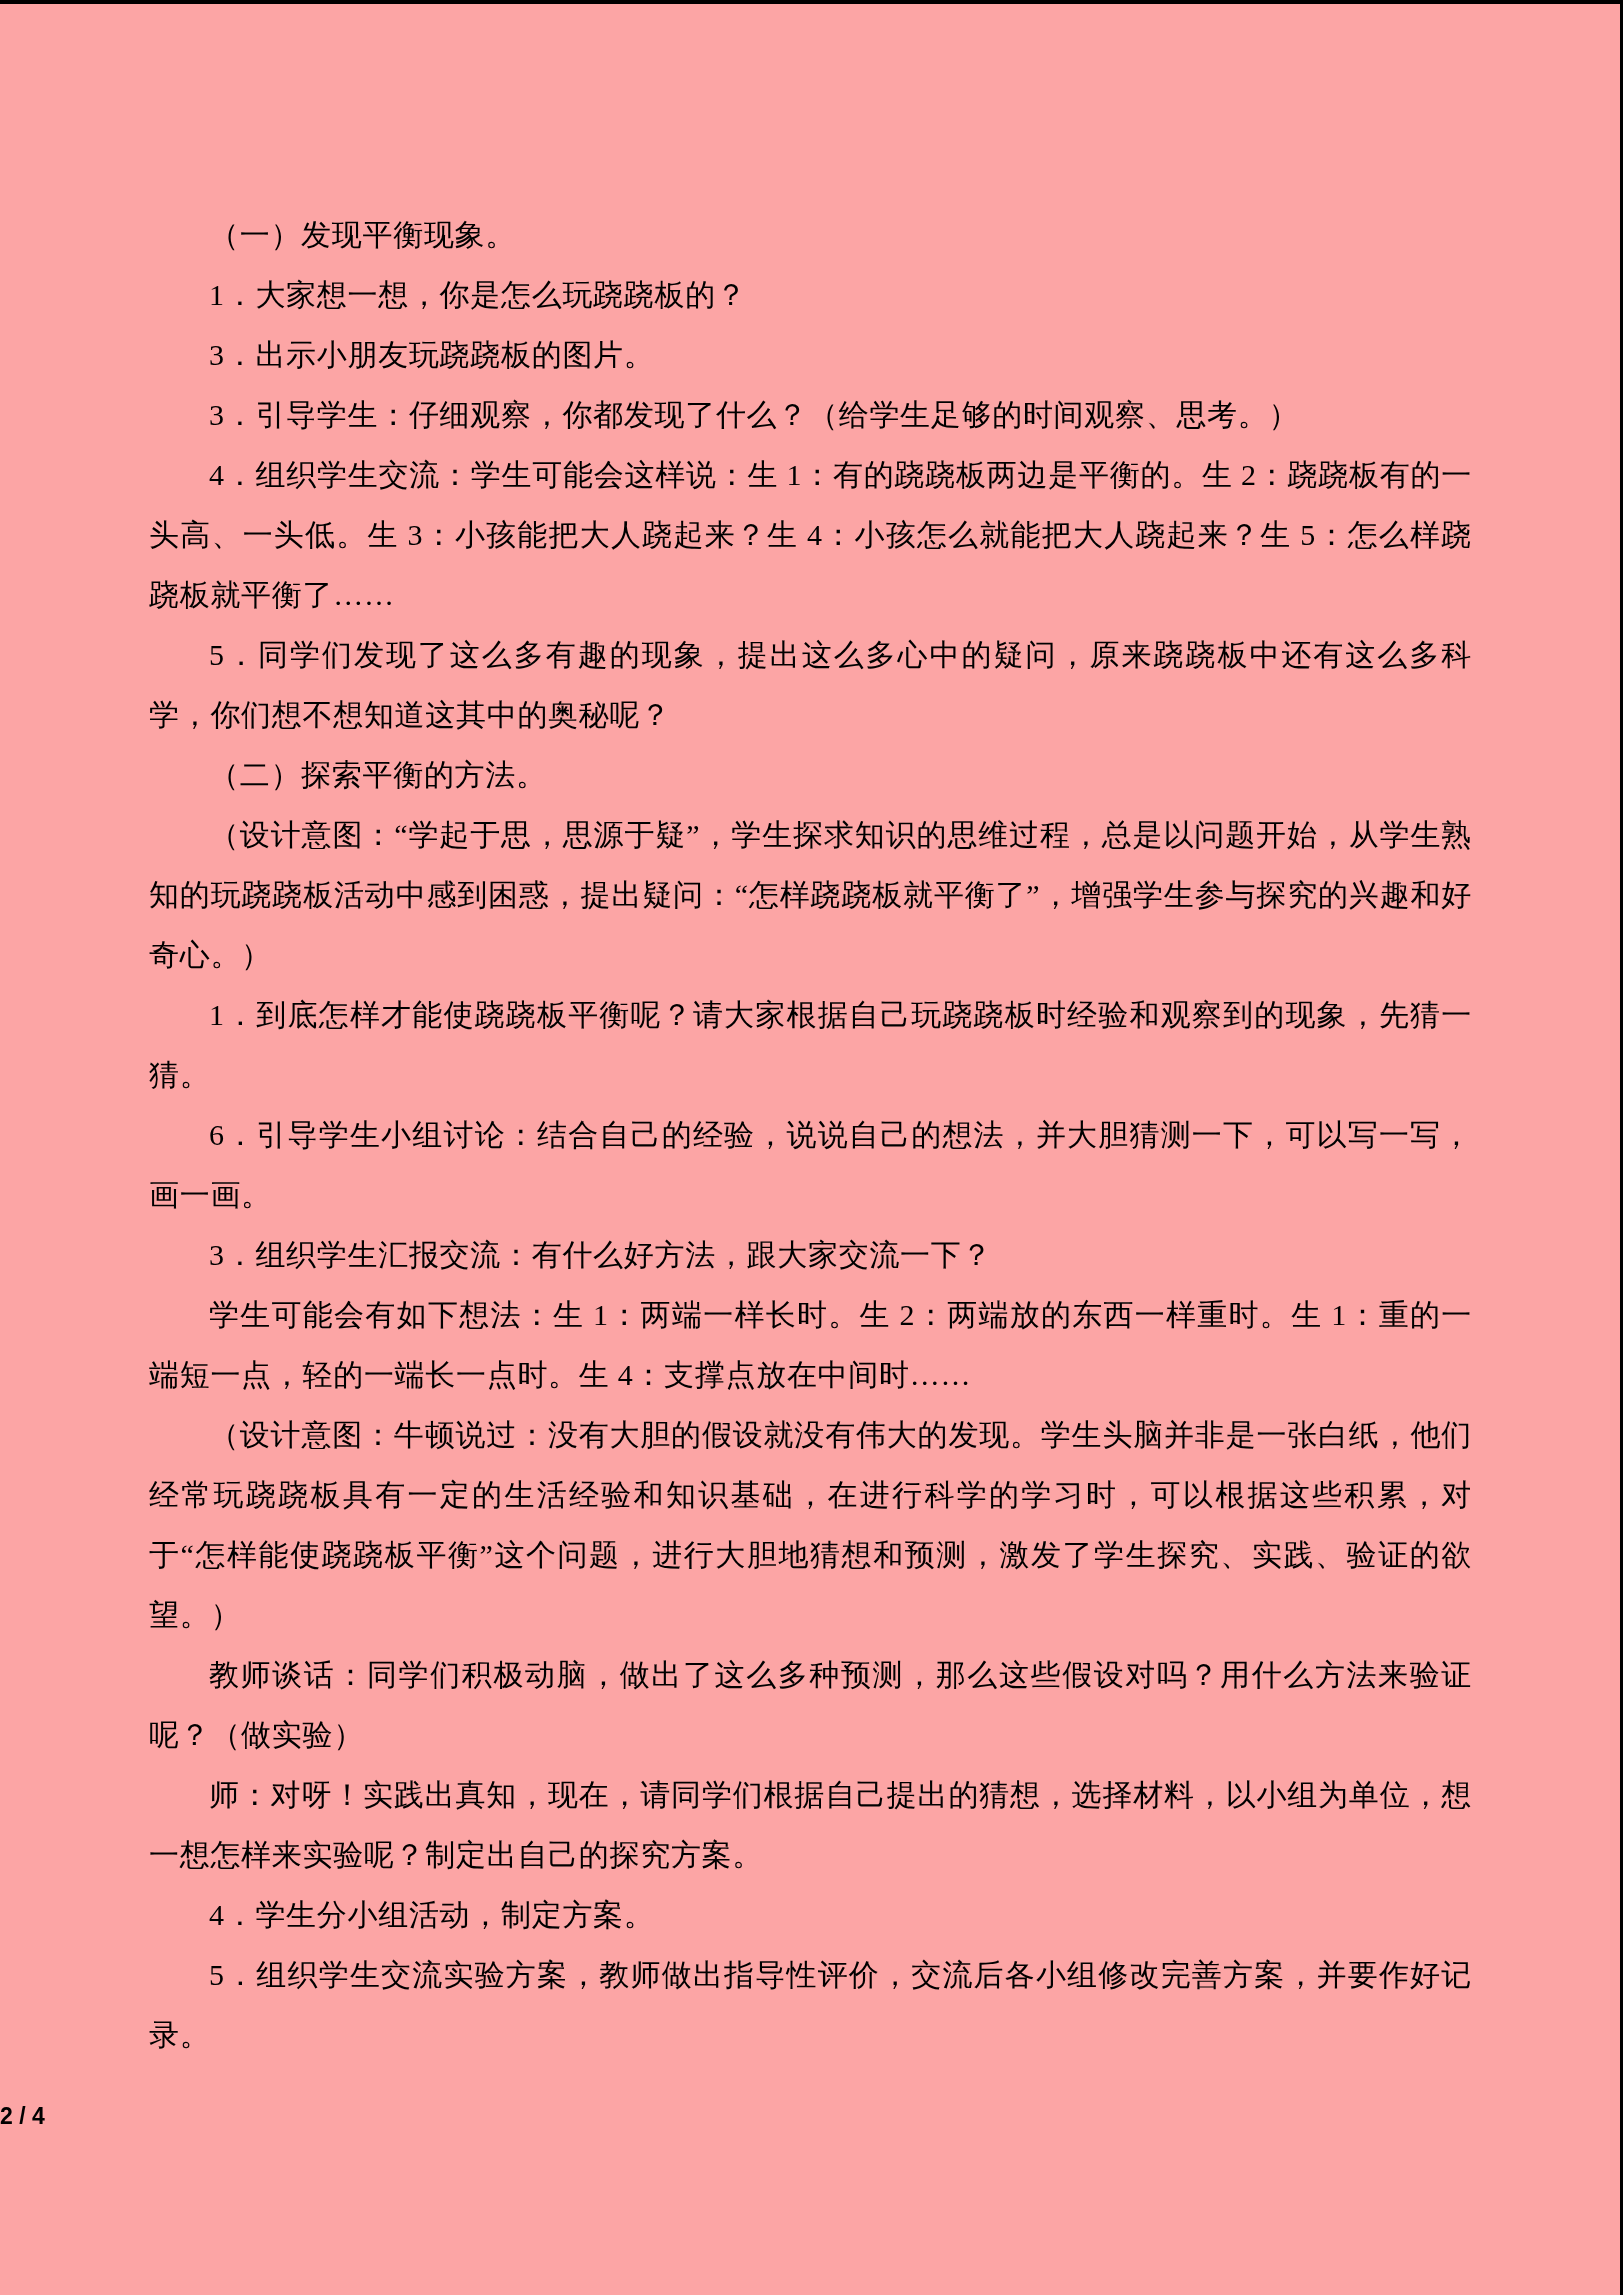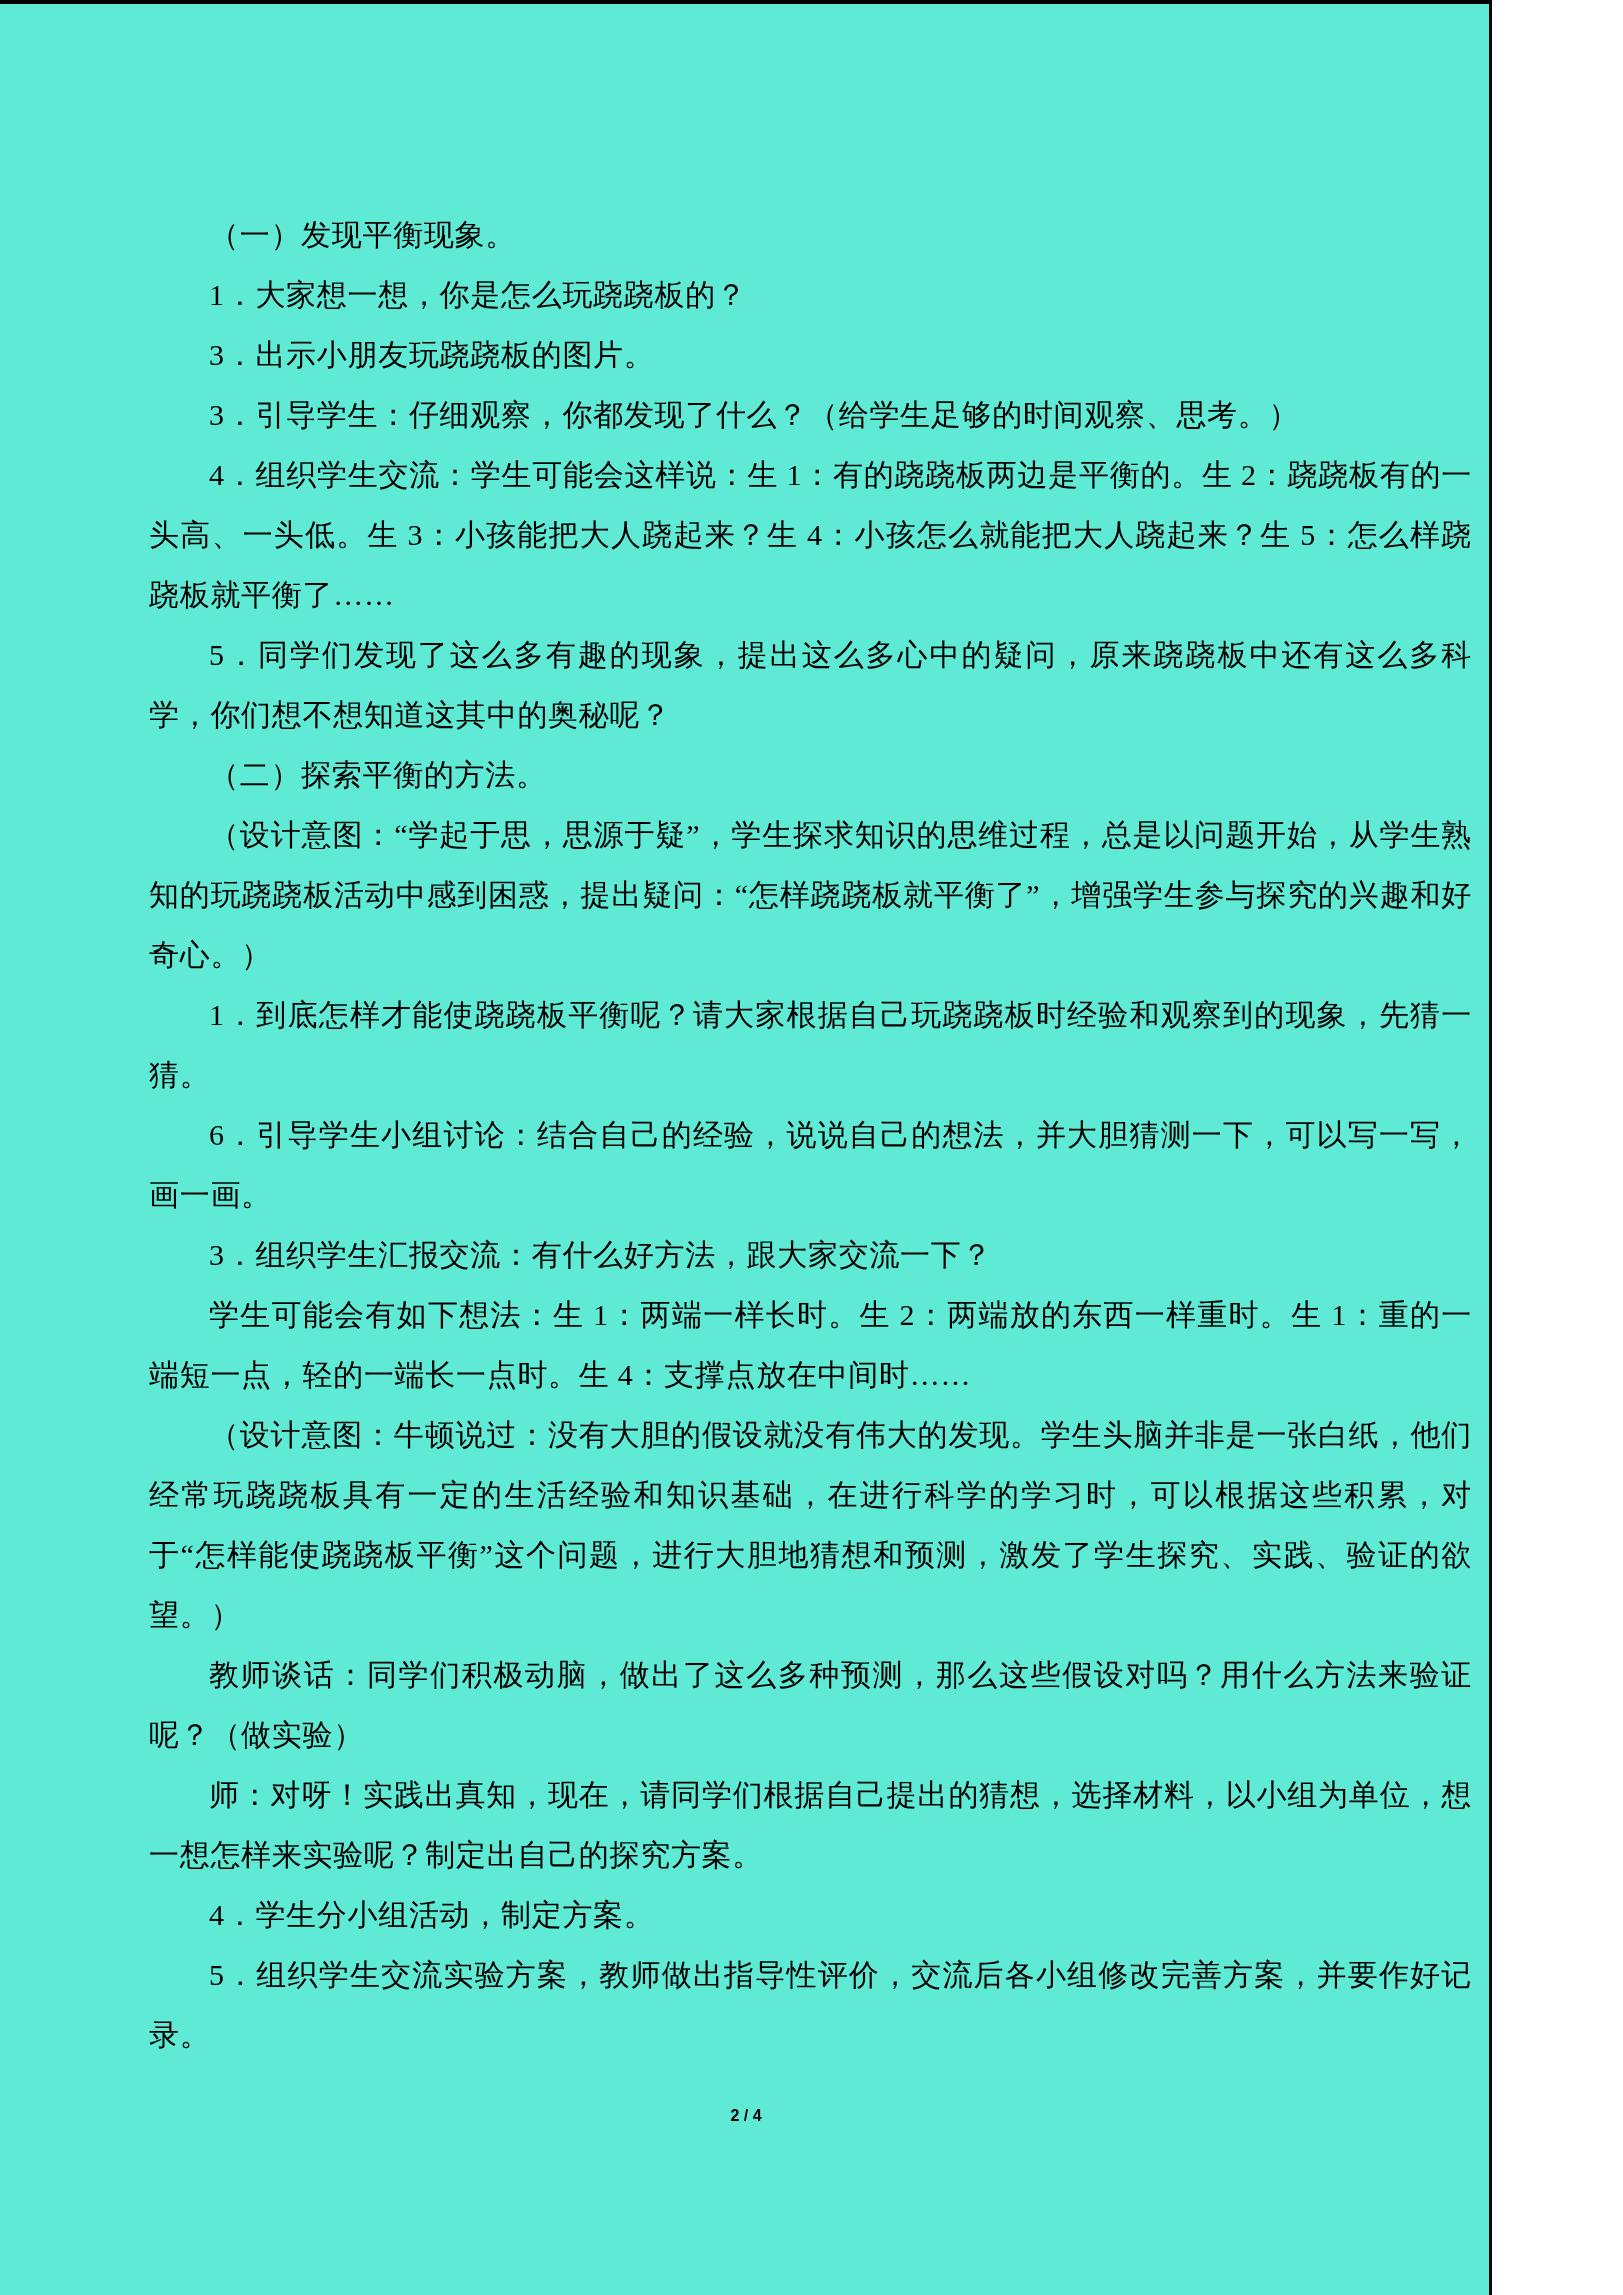--- a/index.html
+++ b/index.html
@@ -2,23 +2,23 @@
 <html style="font-size:11px"><head>
 <meta charset="utf-8">
 <style>
   html, body {
     margin: 0;
     padding: 0;
     background: #ffffff;
   }
   .page {
     position: relative;
-    width: 1492px;
+    width: 1623px;
     height: 2295px;
-    background: #5eead4;
+    background: #fca5a5;
     overflow: hidden;
     font-family: "Liberation Serif", "DejaVu Serif", serif;
     color: #000000;
   }
   .border-top {
     position: absolute;
     top: 0; left: 0;
     width: 100%;
     height: 4.1px;
     background: #000000;
@@ -44,24 +44,24 @@
     text-align: justify;
     text-indent: 2em;
     letter-spacing: 0.7px;
     color: #000000;
   }
   .footer {
     position: absolute;
     top: 2101px;
     left: 0;
     width: 100%;
-    text-align: center;
+    text-align: left;
     font-family: "Liberation Sans", "DejaVu Sans", sans-serif;
     font-weight: 700;
-    font-size: 16px;
+    font-size: 23px;
     line-height: 30px;
     color: #000000;
   }
 </style>
 </head>
 <body>
 
 <div class="page">
   <div class="border-top"></div>
   <div class="border-right"></div>

